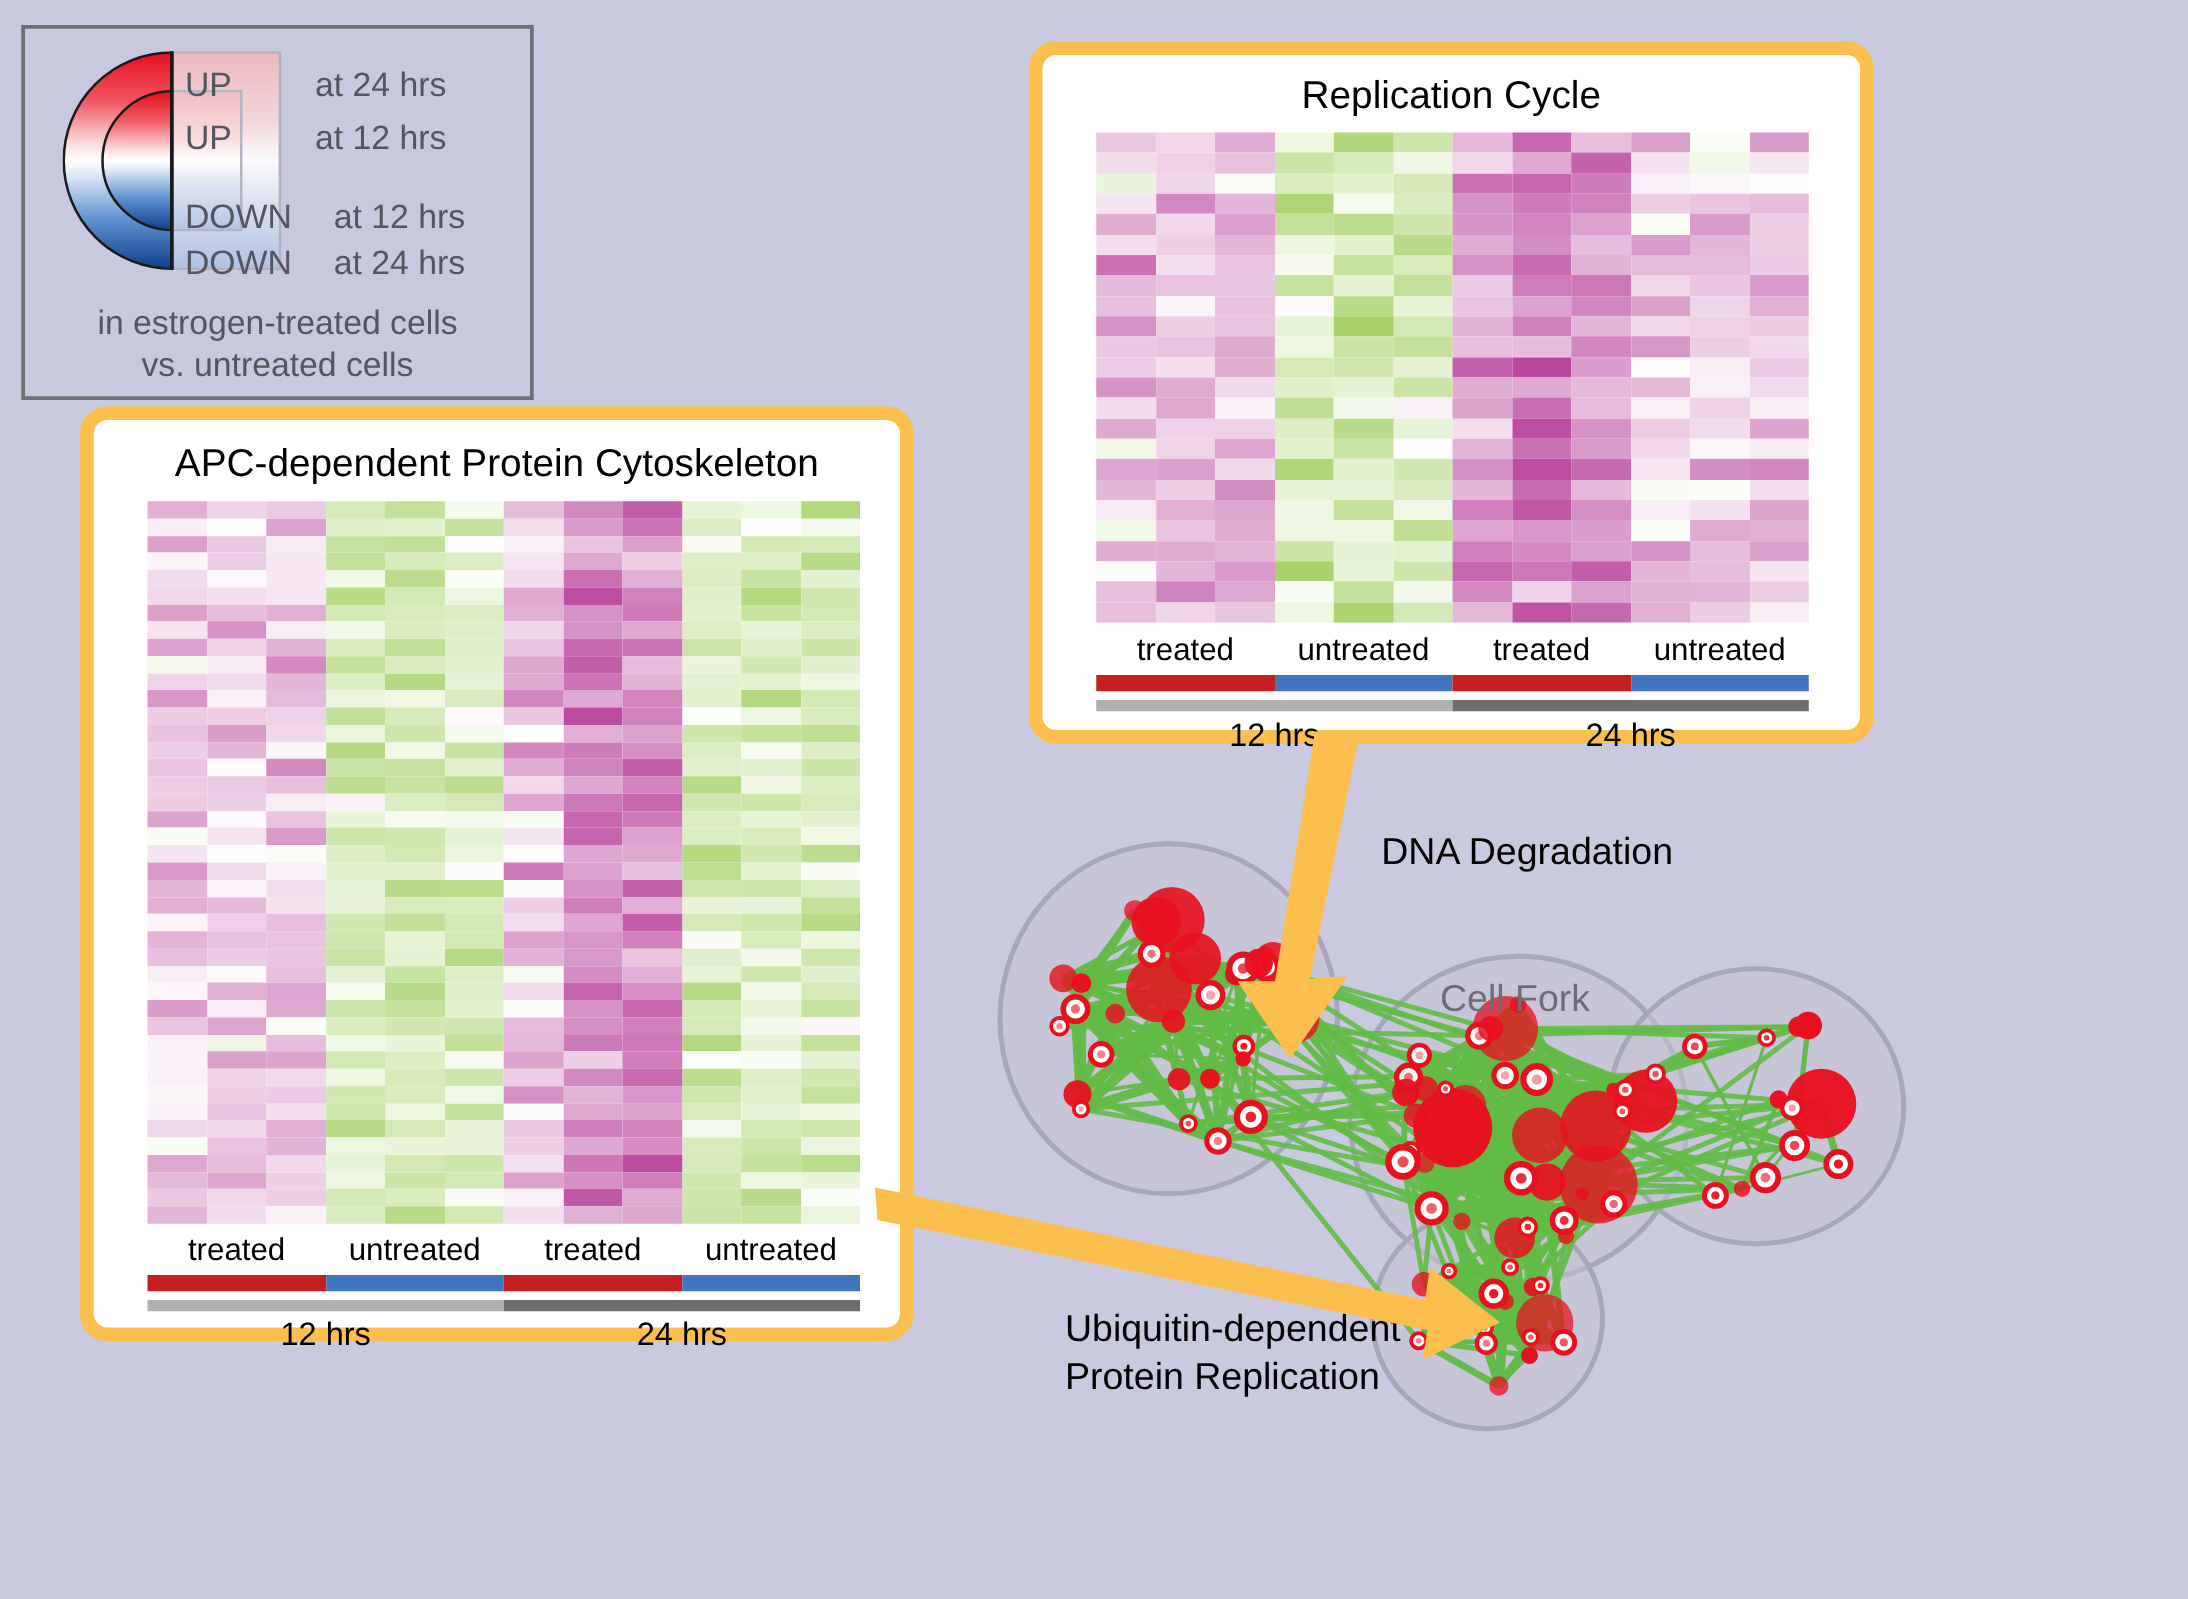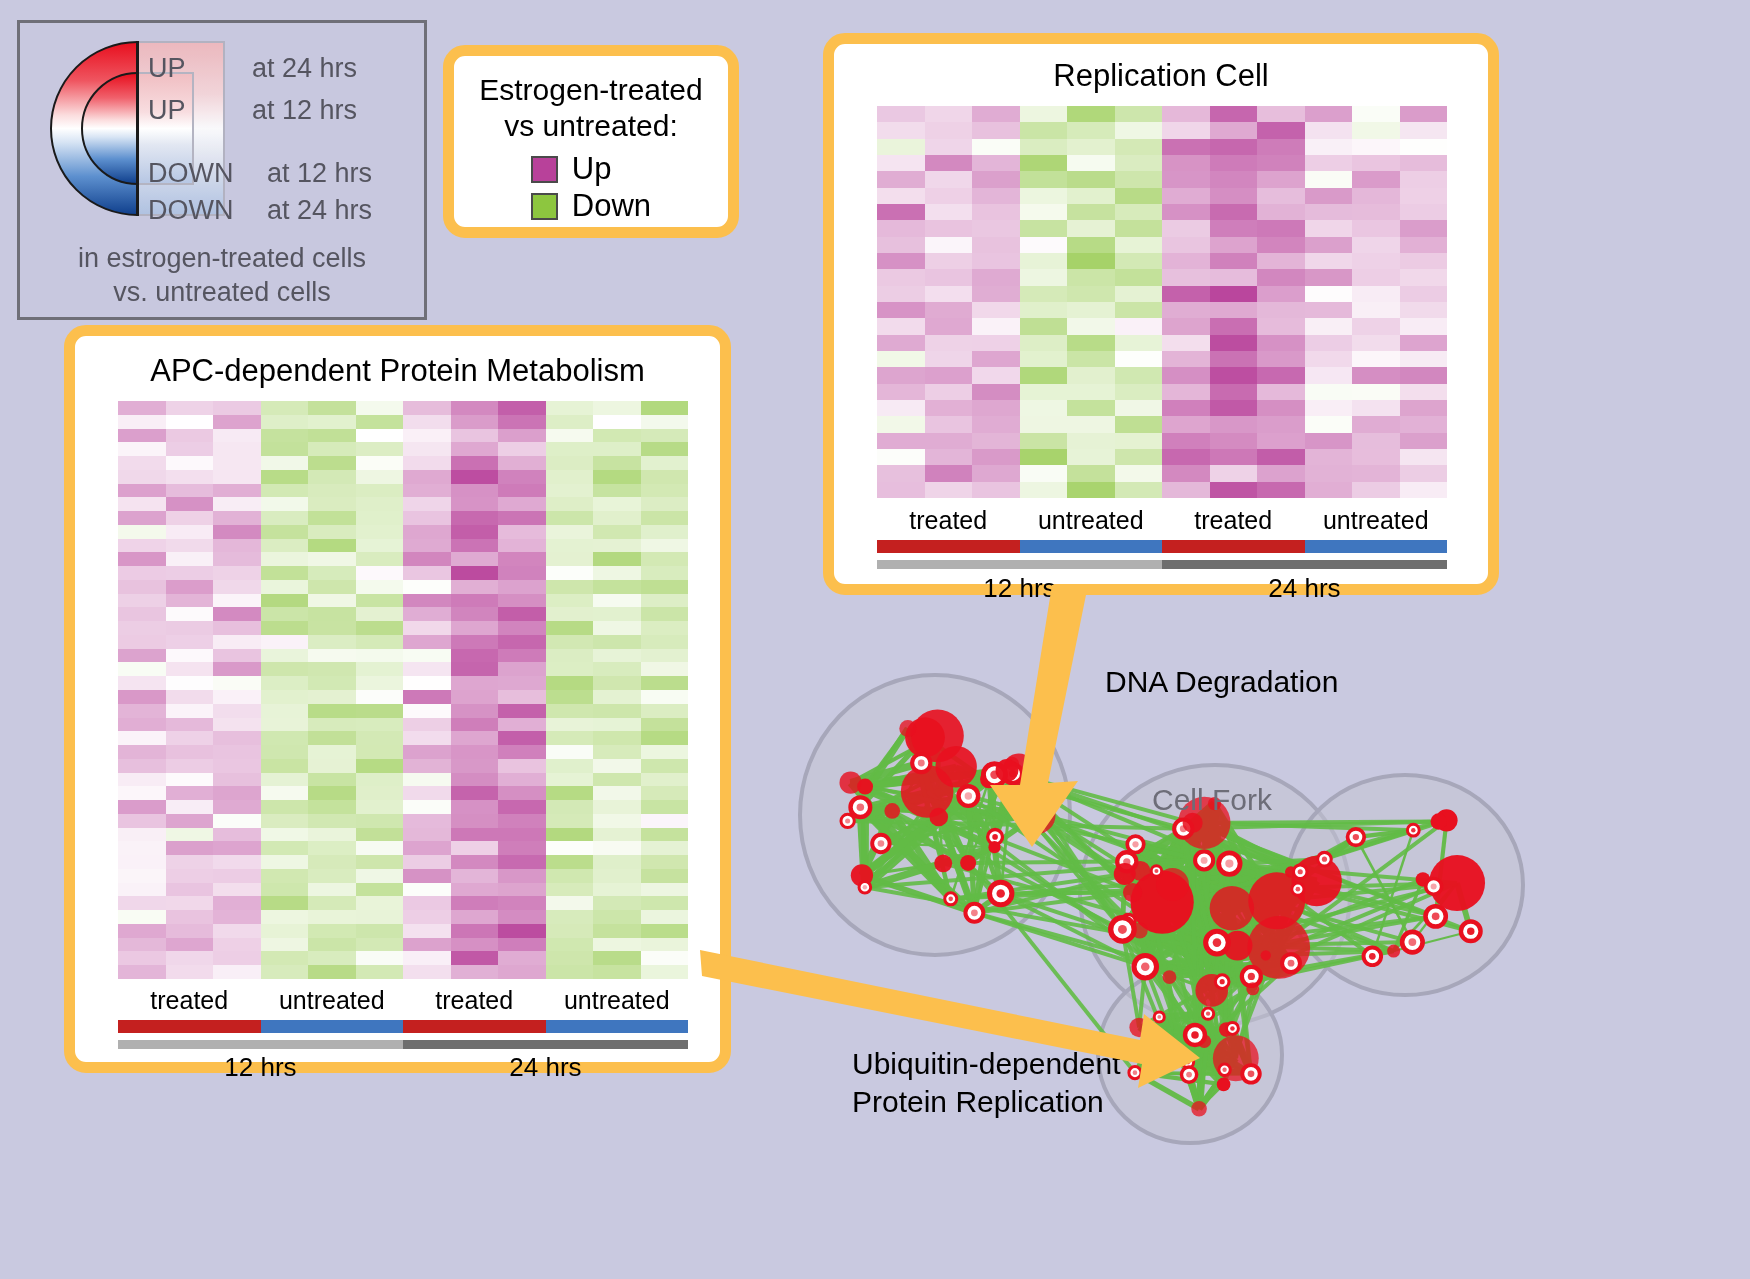--- a/index.html
+++ b/index.html
@@ -94,39 +94,23 @@
     <div class="wl-row" style="left:232px;top:72px;">at 12 hrs</div>
     <div class="wl-row" style="left:128px;top:135px;">DOWN</div>
     <div class="wl-row" style="left:247px;top:135px;">at 12 hrs</div>
     <div class="wl-row" style="left:128px;top:172px;">DOWN</div>
     <div class="wl-row" style="left:247px;top:172px;">at 24 hrs</div>
 
     <div class="wl-sub" style="top:218px;">in estrogen-treated cells</div>
     <div class="wl-sub" style="top:252px;">vs. untreated cells</div>
   </div>
 
-  <div id="updown-card" class="card">
-    <div id="updown-inner">
-      <div class="ud-title">Estrogen-treated</div>
-      <div class="ud-title">vs untreated:</div>
-      <div class="ud-items">
-        <div class="ud-item">
-          <span class="ud-sw" id="sw-up" style="background: rgb(184, 65, 154);"></span>
-          <span class="ud-lab">Up</span>
-        </div>
-        <div class="ud-item">
-          <span class="ud-sw" id="sw-down" style="background: rgb(141, 198, 63);"></span>
-          <span class="ud-lab">Down</span>
-        </div>
-      </div>
-    </div>
-  </div>
 
   <div id="repfork-card" class="card">
-    <div class="panel-title" style="top:14px;">Replication Cell</div>
+    <div class="panel-title" style="top:14px;">Replication Cycle</div>
     <div class="hm" id="hm-rf" style="left: 43px; top: 62px; width: 570px; height: 392px; grid-template-columns: repeat(12, 1fr); grid-template-rows: repeat(24, 1fr);">
         <div style="background: rgb(234, 200, 226);"></div>
         <div style="background: rgb(240, 214, 233);"></div>
         <div style="background: rgb(224, 172, 211);"></div>
         <div style="background: rgb(237, 246, 224);"></div>
         <div style="background: rgb(176, 216, 122);"></div>
         <div style="background: rgb(205, 230, 172);"></div>
         <div style="background: rgb(229, 184, 217);"></div>
         <div style="background: rgb(198, 102, 174);"></div>
         <div style="background: rgb(231, 190, 220);"></div>
@@ -426,21 +410,21 @@
         <i style="background: rgb(176, 176, 176); width: 50%;"></i>
         <i style="background: rgb(110, 110, 110); width: 50%;"></i>
       </div>
     <div class="time-names" style="left:43px;top:529px;width:570px;">
       <span style="width:50%">12 hrs</span>
       <span style="width:50%">24 hrs</span>
     </div>
   </div>
 
   <div id="apc-card" class="card">
-    <div class="panel-title" style="top:17px;">APC-dependent Protein Metabolism</div>
+    <div class="panel-title" style="top:17px;">APC-dependent Protein Cytoskeleton</div>
     <div class="hm" id="hm-apc" style="left: 43px; top: 65px; width: 570px; height: 578px; grid-template-columns: repeat(12, 1fr); grid-template-rows: repeat(42, 1fr);">
         <div style="background: rgb(225, 174, 212);"></div>
         <div style="background: rgb(238, 210, 231);"></div>
         <div style="background: rgb(235, 202, 227);"></div>
         <div style="background: rgb(213, 234, 184);"></div>
         <div style="background: rgb(196, 225, 155);"></div>
         <div style="background: rgb(244, 250, 237);"></div>
         <div style="background: rgb(230, 188, 219);"></div>
         <div style="background: rgb(211, 137, 192);"></div>
         <div style="background: rgb(195, 95, 170);"></div>

